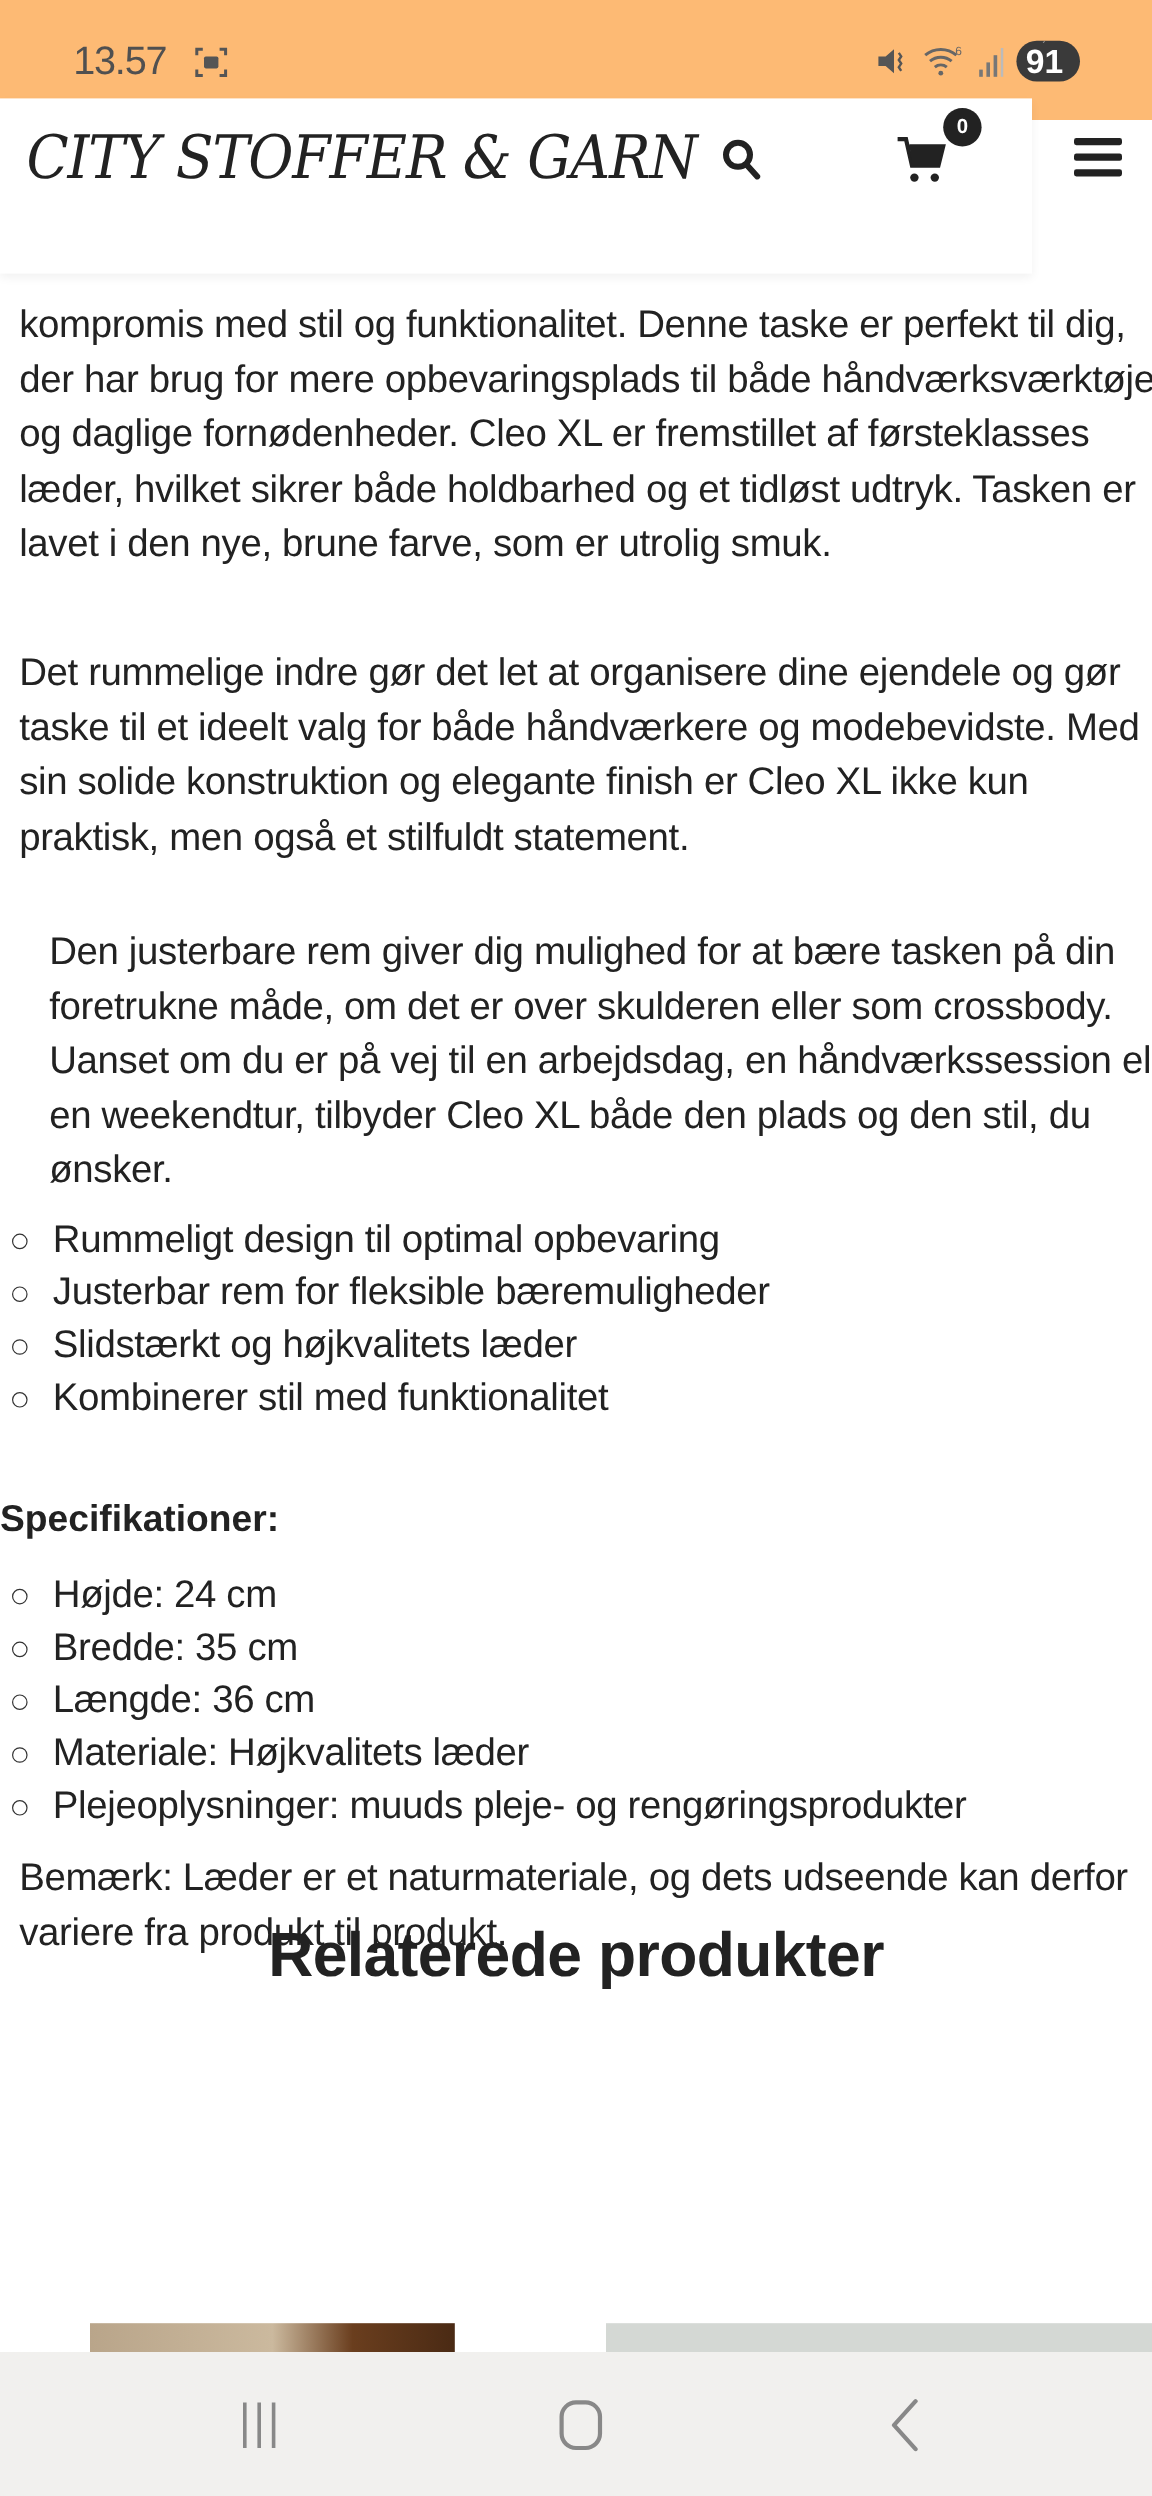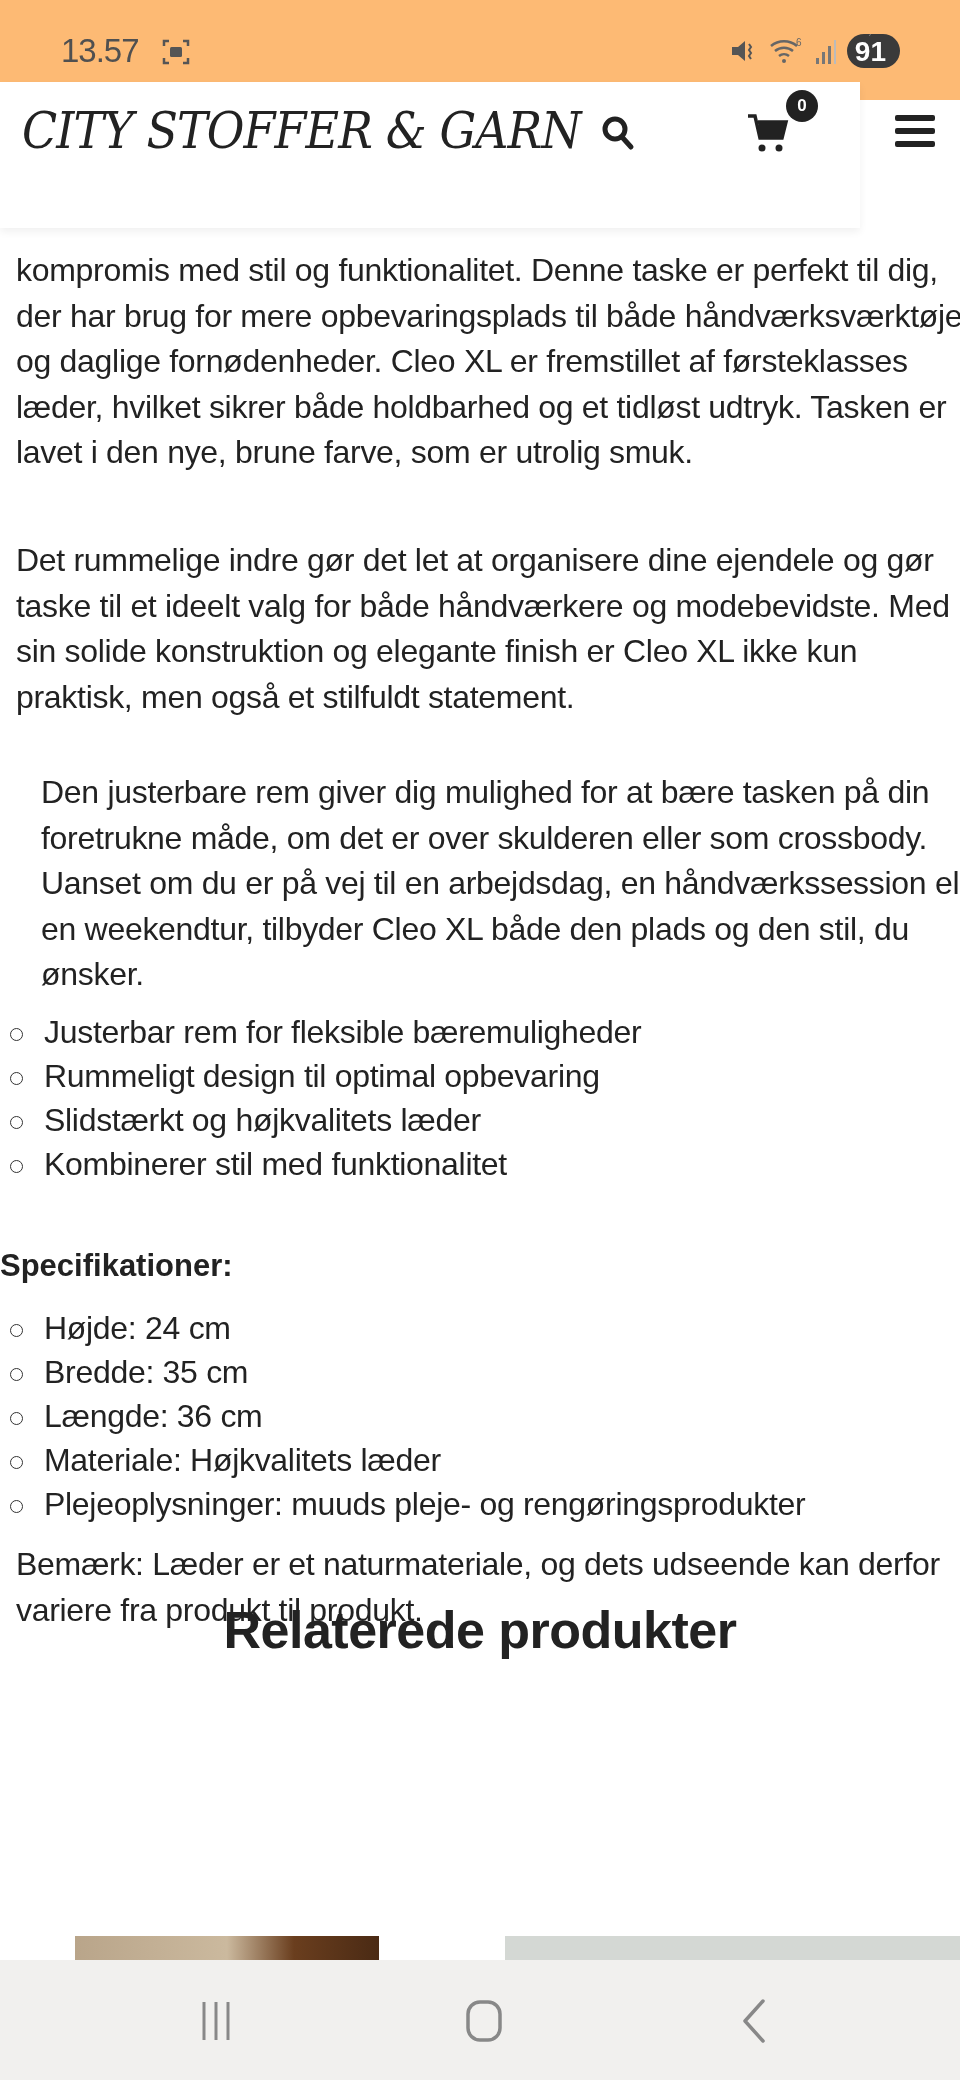--- a/index.html
+++ b/index.html
@@ -126,22 +126,22 @@
     </svg>
   </div>
 </div>
 
 <div class="content">
   <p class="para p1">kompromis med stil og funktionalitet. Denne taske er perfekt til dig, der har brug for mere opbevaringsplads til både håndværksværktøjer og daglige fornødenheder. Cleo XL er fremstillet af førsteklasses læder, hvilket sikrer både holdbarhed og et tidløst udtryk. Tasken er lavet i den nye, brune farve, som er utrolig smuk.</p>
   <p class="para p2">Det rummelige indre gør det let at organisere dine ejendele og gør taske til et ideelt valg for både håndværkere og modebevidste. Med sin solide konstruktion og elegante finish er Cleo XL ikke kun praktisk, men også et stilfuldt statement.</p>
   <p class="para p3">Den justerbare rem giver dig mulighed for at bære tasken på din foretrukne måde, om det er over skulderen eller som crossbody. Uanset om du er på vej til en arbejdsdag, en håndværkssession eller en weekendtur, tilbyder Cleo XL både den plads og den stil, du ønsker.</p>
 
   <ul class="bullets features">
+    <li>Rummeligt design til optimal opbevaring</li>
     <li>Justerbar rem for fleksible bæremuligheder</li>
-    <li>Rummeligt design til optimal opbevaring</li>
     <li>Slidstærkt og højkvalitets læder</li>
     <li>Kombinerer stil med funktionalitet</li>
   </ul>
 
   <div class="spec-title">Specifikationer:</div>
   <ul class="bullets specs">
     <li>Højde: 24 cm</li>
     <li>Bredde: 35 cm</li>
     <li>Længde: 36 cm</li>
     <li>Materiale: Højkvalitets læder</li>

